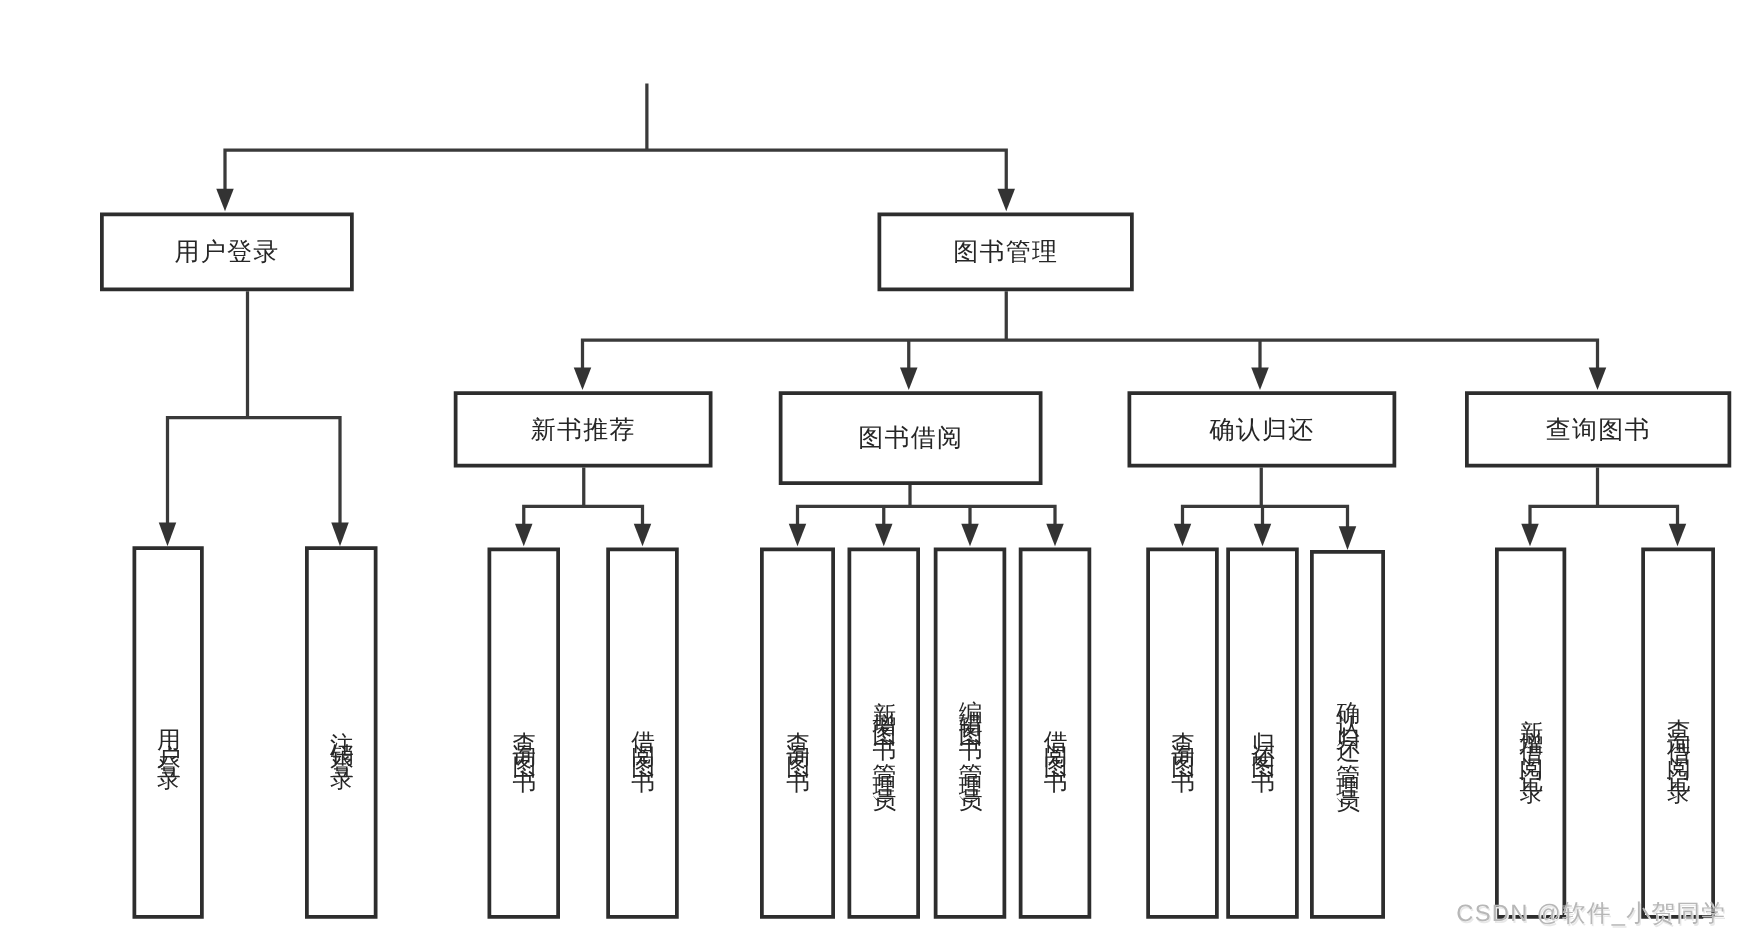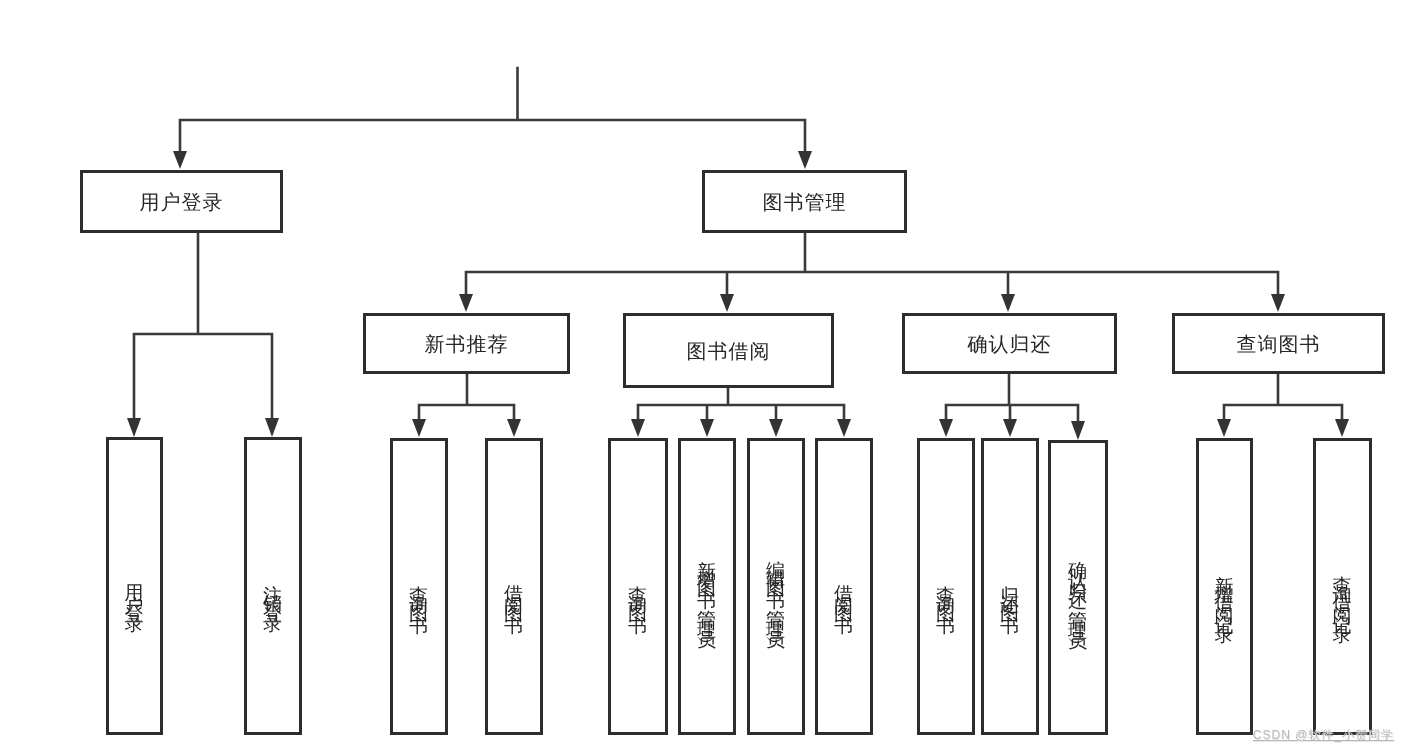--- a/index.html
+++ b/index.html
@@ -39,28 +39,27 @@
   }
   .v-node {
     writing-mode: vertical-rl;
     font-size: 19px;
     letter-spacing: 10px;
     line-height: 1;
     padding-top: 6px;
   }
   .watermark {
     position: absolute;
-    right: 11px;
+    right: 24px;
     bottom: 3px;
-    font-size: 12px;
+    font-size: 19px;
     color: #b7b7b7;
     letter-spacing: 1px;
     text-shadow: 1px 1px 0 #e8e8e8;
     white-space: nowrap;
-    text-decoration: underline;
   }
 </style>
 </head>
 <body>
 
 <div id="stage">
 
   <svg class="connectors" width="1405" height="747" viewBox="0 0 1405 747">
     <g stroke="#3a3a3a" stroke-width="2.6" fill="none" stroke-linecap="square">
 

